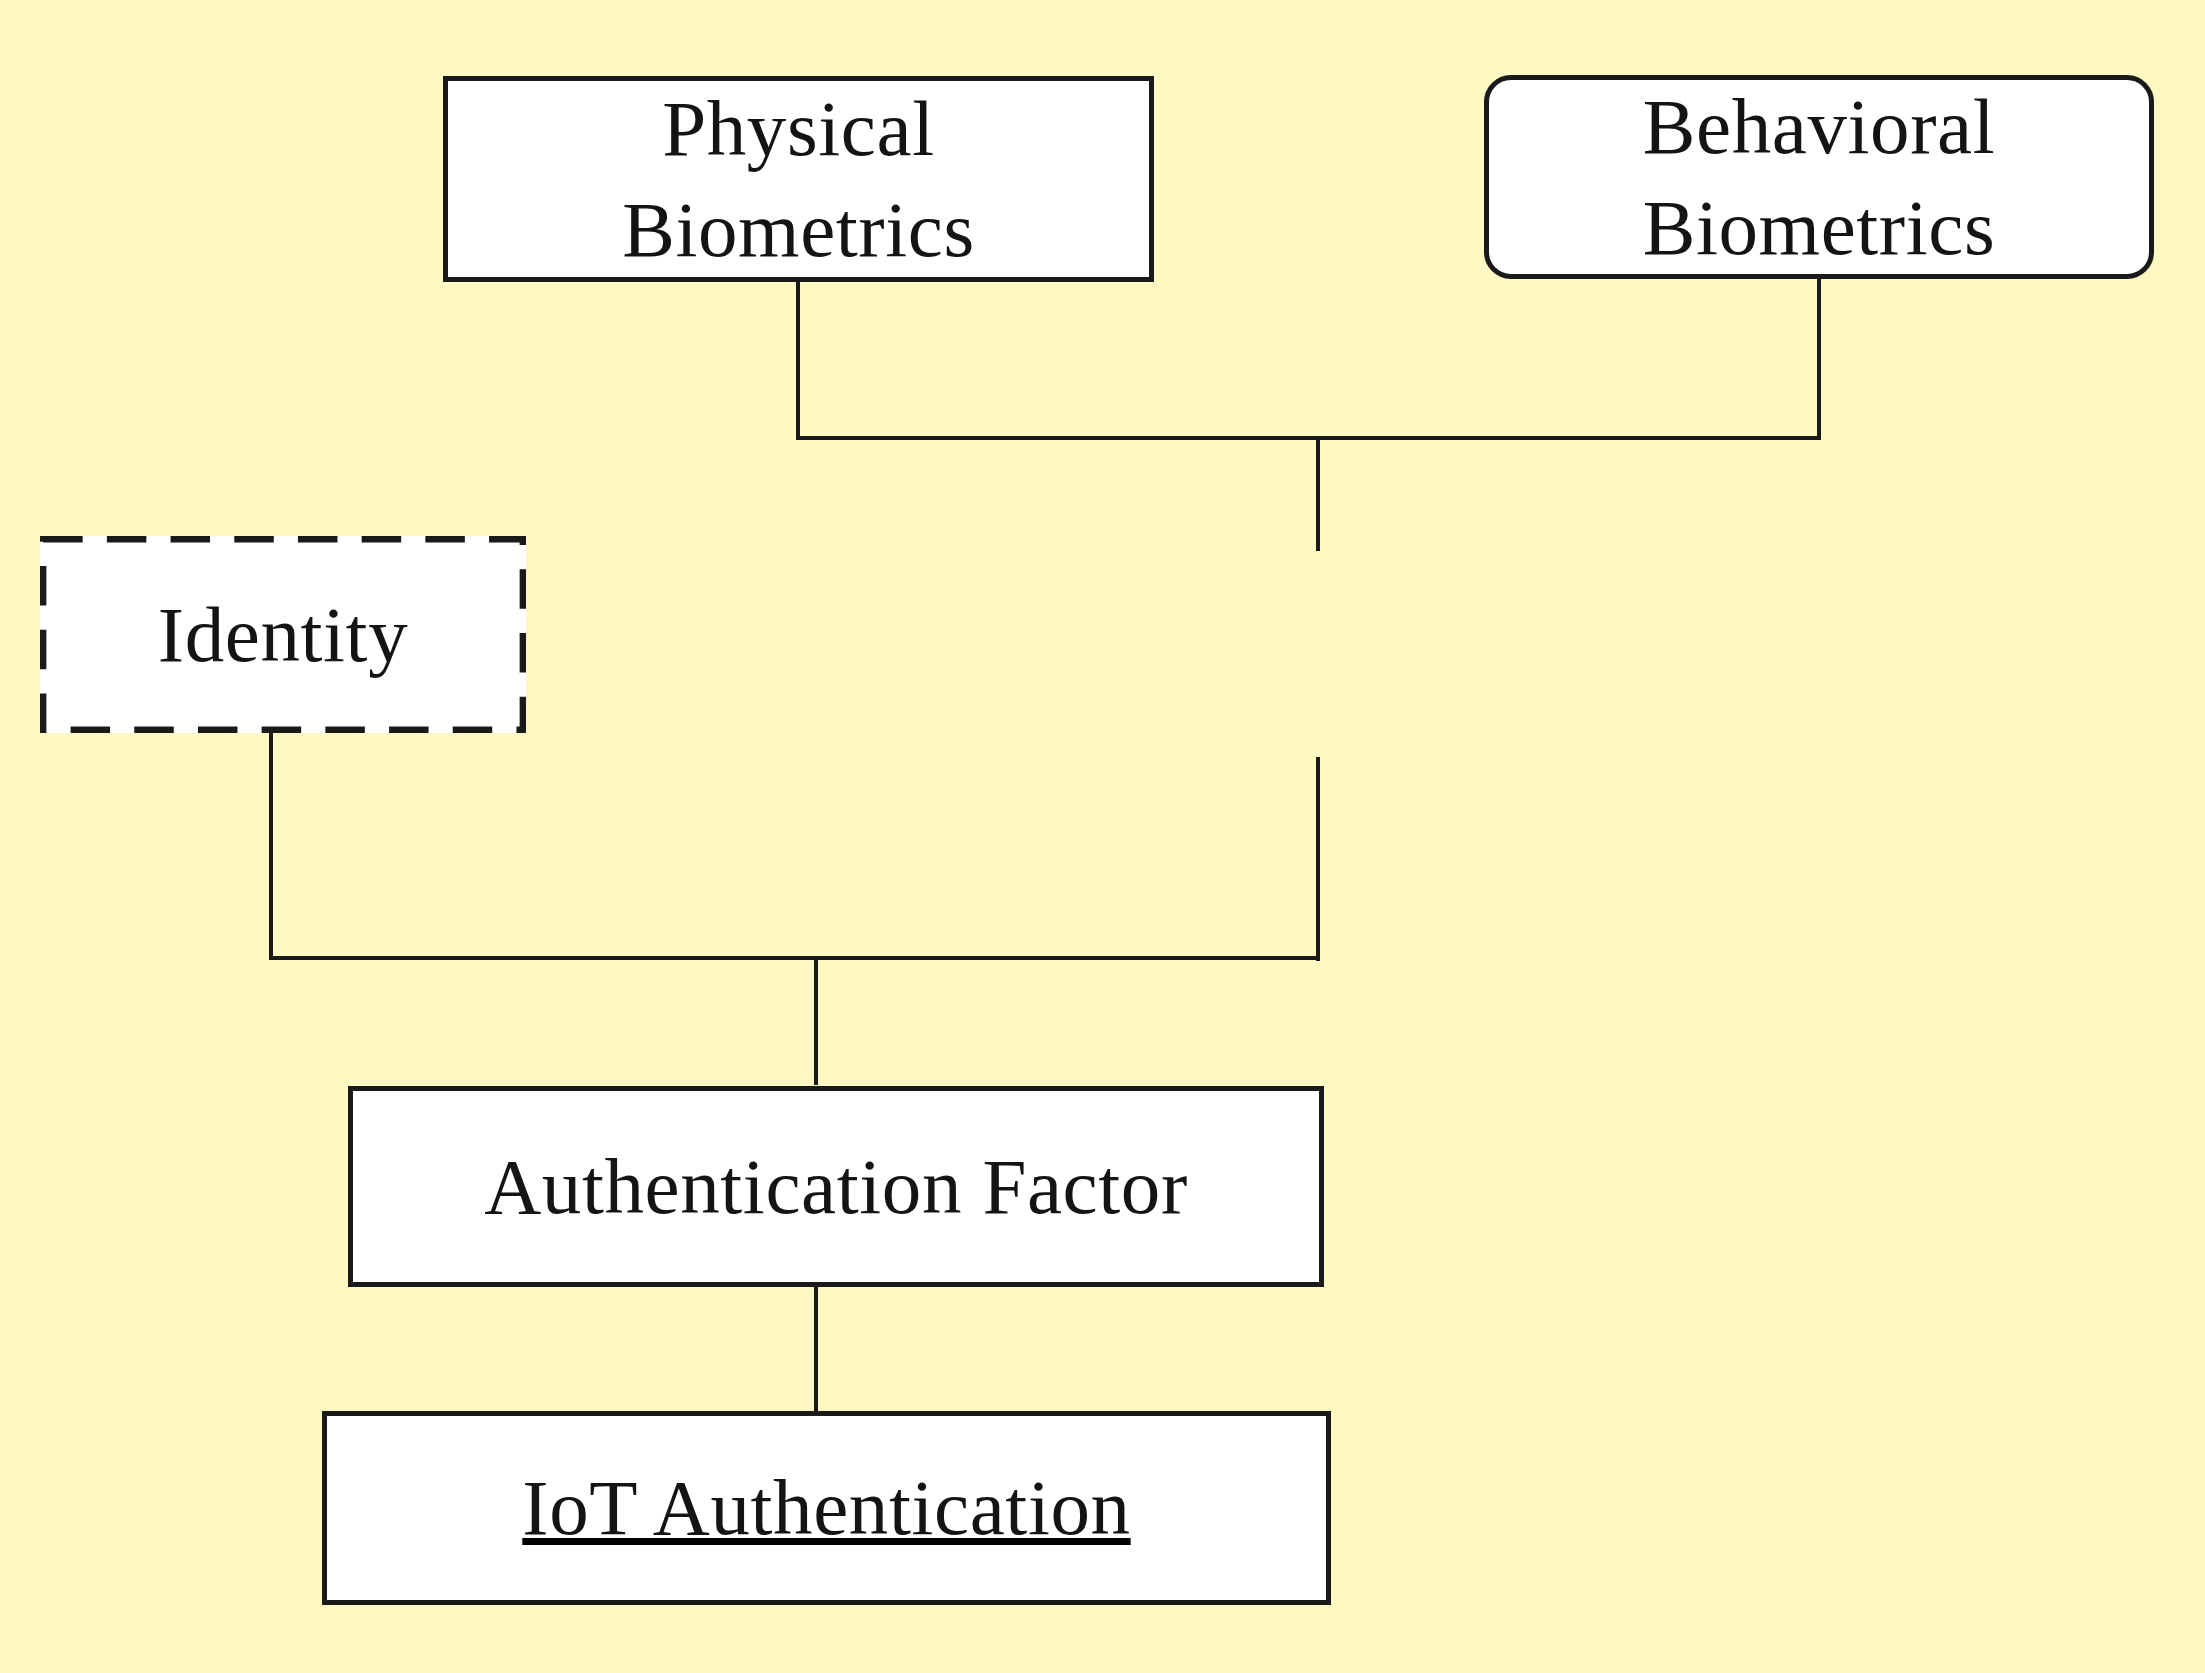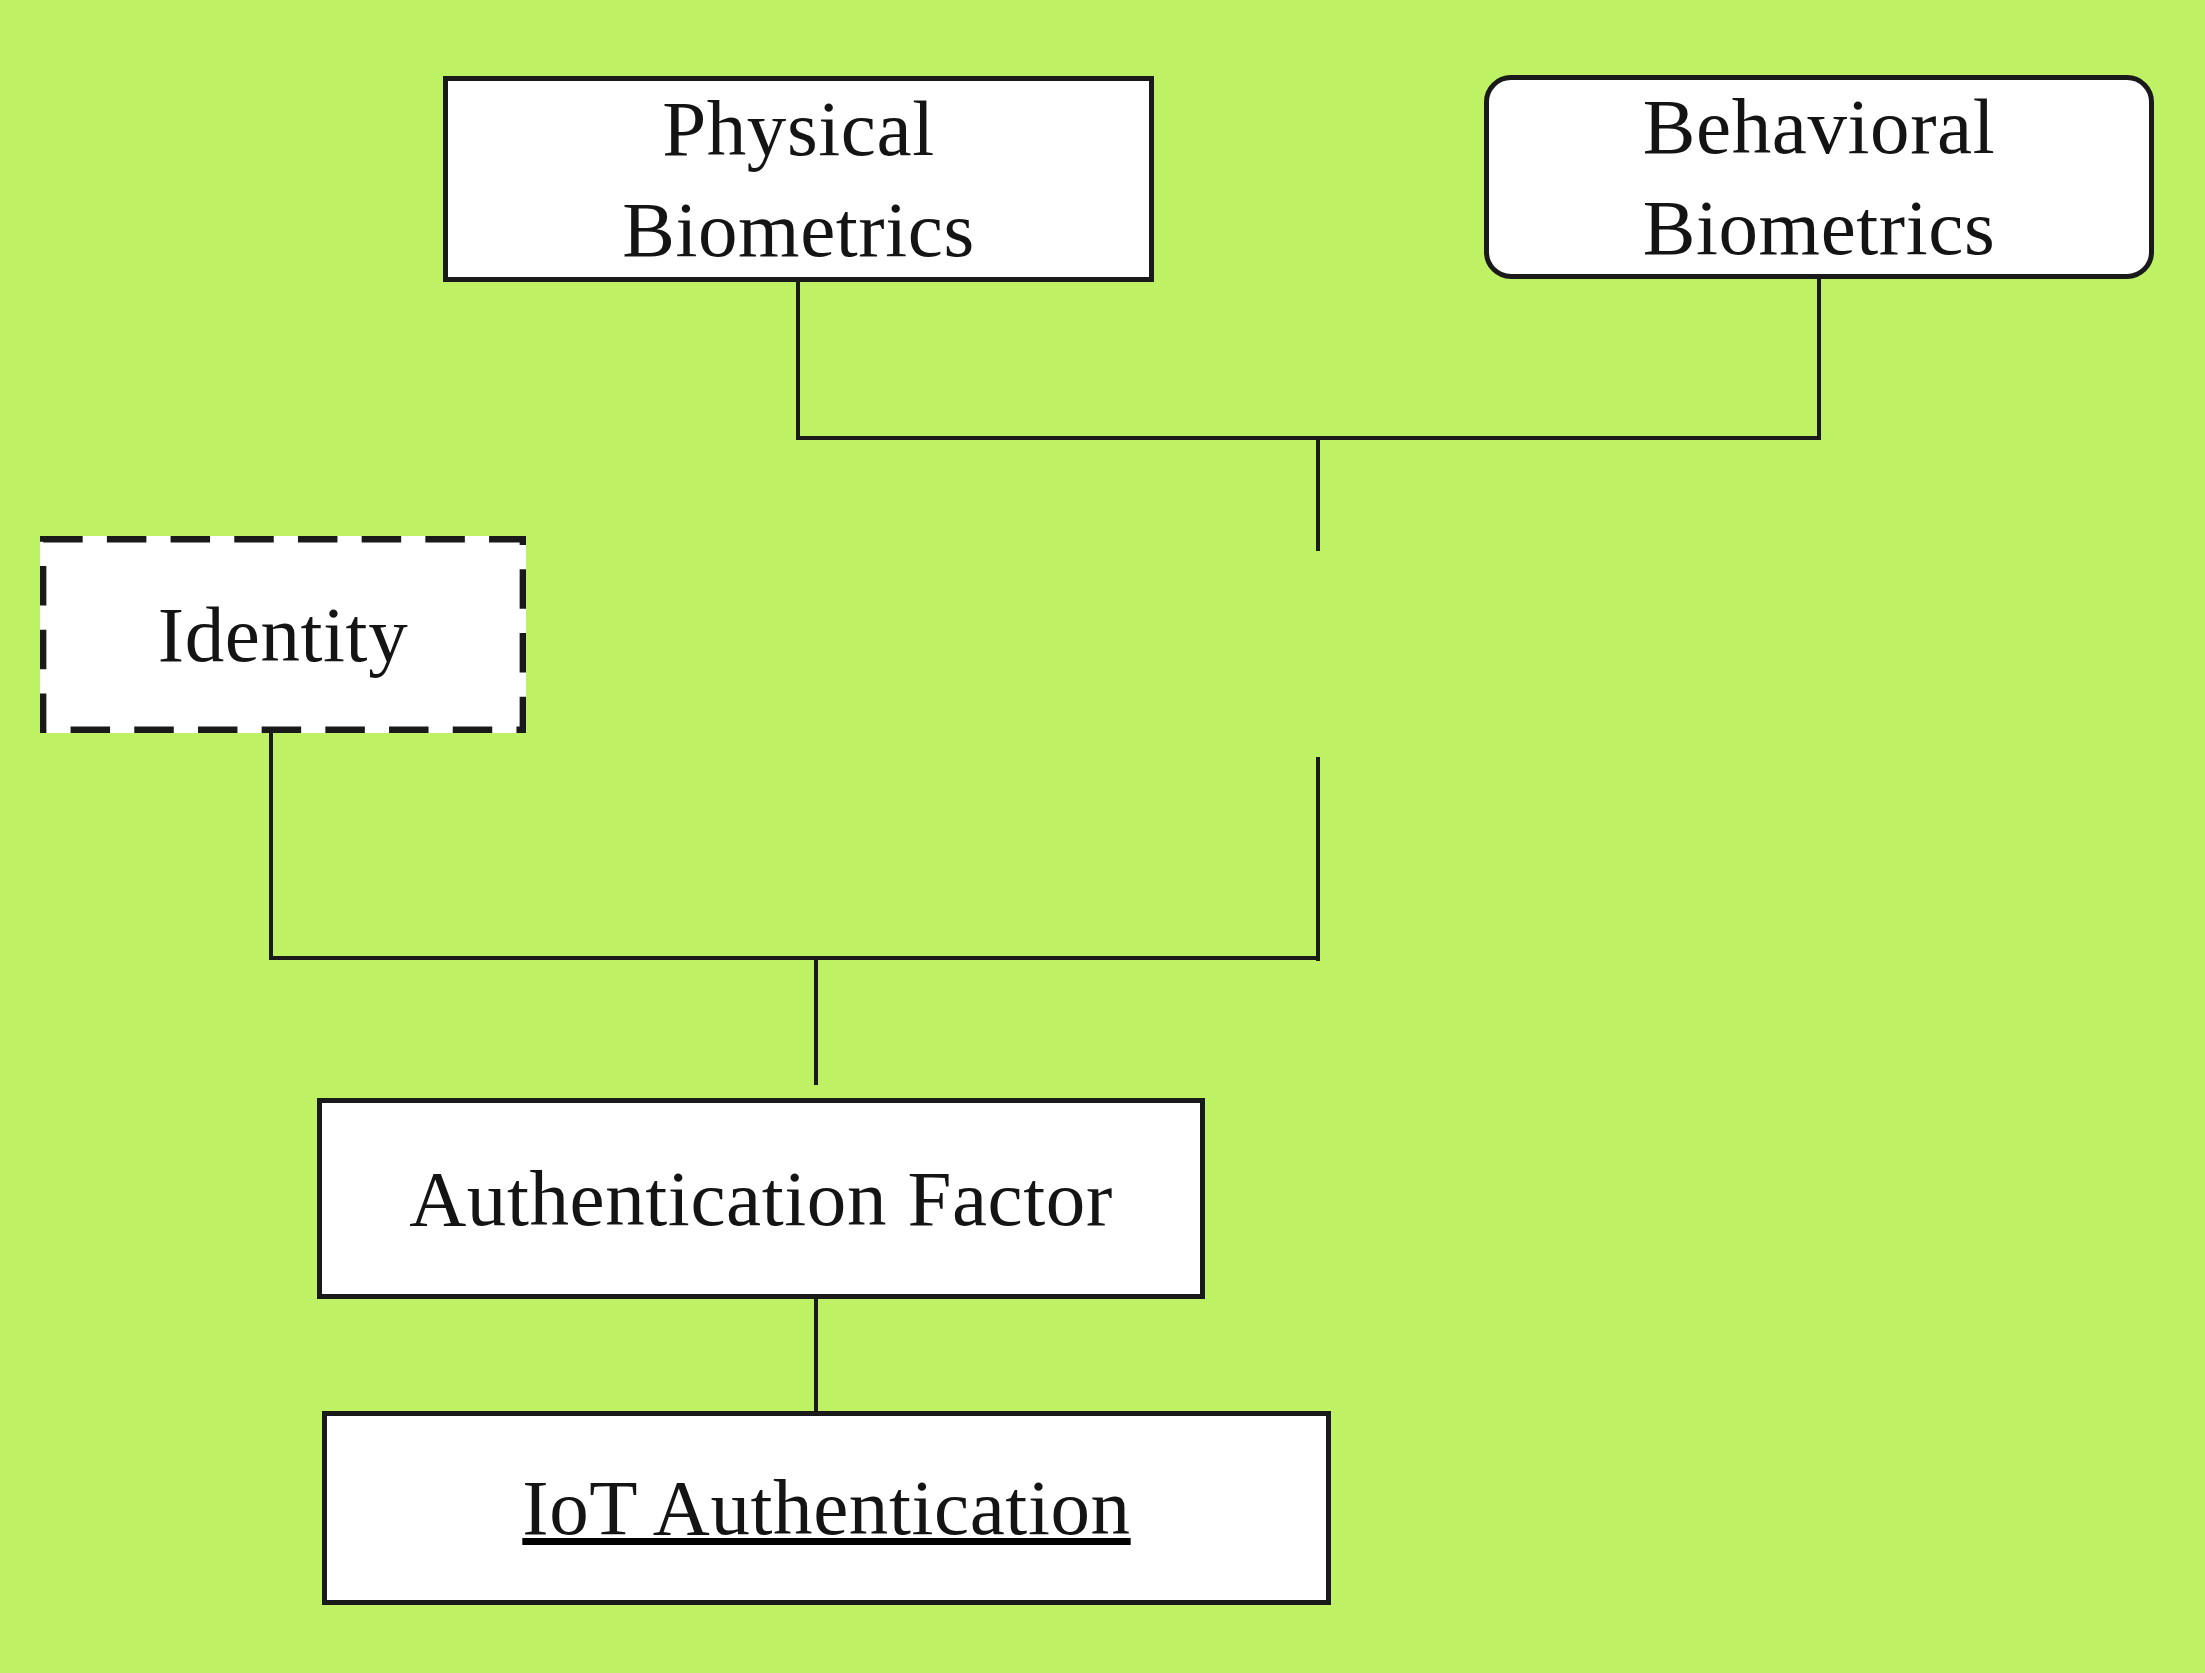--- a/index.html
+++ b/index.html
@@ -4,21 +4,21 @@
 <style>
   html, body {
     margin: 0;
     padding: 0;
     background: #ffffff;
   }
   .canvas {
     position: relative;
     width: 2205px;
     height: 1674px;
-    background: #bef264;
+    background: #fef9c3;
     font-family: "Liberation Serif", "DejaVu Serif", serif;
     overflow: hidden;
   }
   .node {
     position: absolute;
     box-sizing: border-box;
     display: flex;
     align-items: center;
     justify-content: center;
     background: #ffffff;
@@ -47,21 +47,21 @@
   .edge {
     position: absolute;
     background: #1a1a1a;
   }
 
   
   #node-physical   { left: 443px;  top: 76px;  width: 711px; height: 206px; }
   #node-behavioral { left: 1484px; top: 75px;  width: 670px; height: 204px; border-radius: 27px; }
   #node-identity   { left: 40px;   top: 536px;  width: 486px;  height: 197px; }
   #node-context    { left: 1075px; top: 551px;  width: 486px;  height: 206px; }
-  #node-auth       { left: 317px;  top: 1086px; width: 888px; height: 201px; margin-top: 12px; }
+  #node-auth       { left: 348px;  top: 1086px; width: 976px; height: 201px; }
   #node-iot        { left: 322px;  top: 1411px; width: 1009px; height: 194px; text-decoration: underline; }
 
   
   #edge-v-physical   { left: 796px; top: 282px;  width: 3.8px;    height: 158px; }
   #edge-v-behavioral { left: 1817px; top: 278px;  width: 3.8px;    height: 162px; }
   #edge-h-merge1     { left: 796px; top: 436px;  width: 1025px; height: 3.8px;  }
   #edge-v-to-context { left: 1316px; top: 440px;  width: 3.8px;    height: 111px; }
   #edge-v-identity   { left: 269px;  top: 732px; width: 3.8px;    height: 228px; }
   #edge-v-context    { left: 1316px; top: 757px; width: 3.8px;    height: 204px; }
   #edge-h-merge2     { left: 269px;  top: 956px; width: 1051px; height: 3.8px;  }

